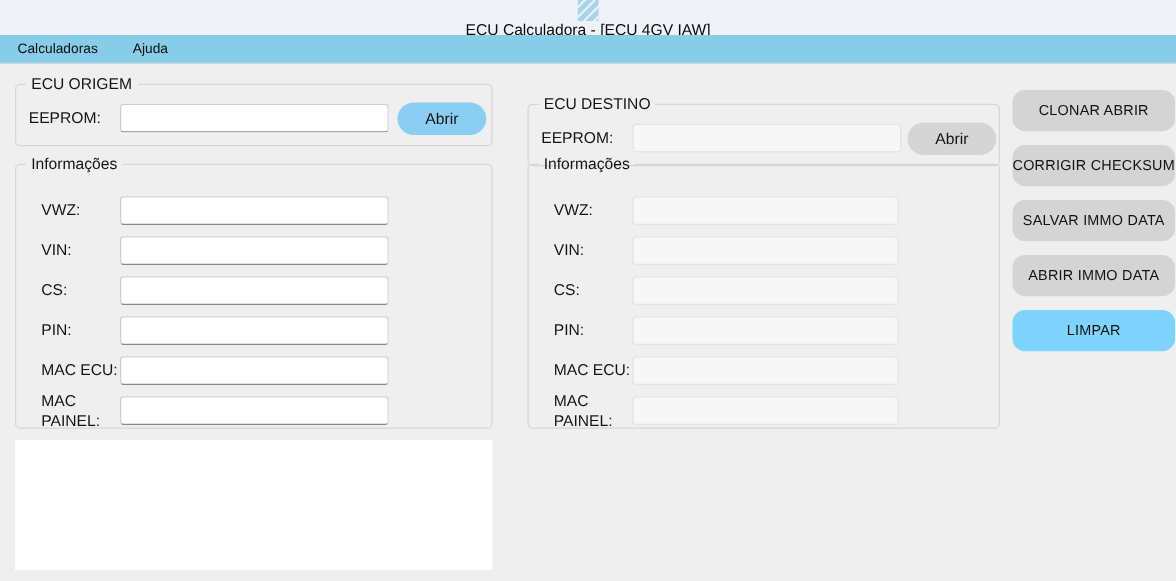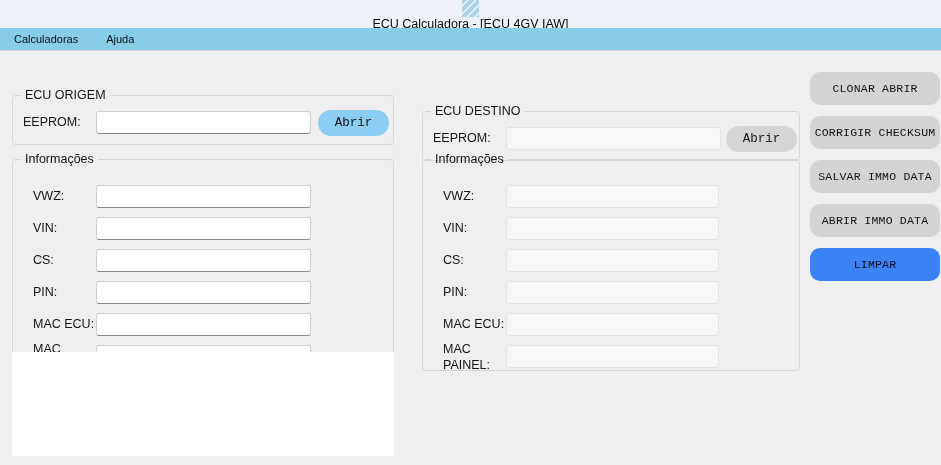--- a/index.html
+++ b/index.html
@@ -48,21 +48,20 @@
     display: flex; align-items: center;
   }
   .menu-item:first-child { padding-left: 14px; padding-right: 18px; }
 
   
   fieldset.group {
     position: absolute;
     border: 1px solid #d6d6d6;
     border-radius: 4px;
     background: transparent;
-    margin-top: 28px;
   }
   fieldset.group legend {
     font-size: 12.5px; color: #141414;
     margin-left: 8px; padding: 0 4px;
   }
 
   .gb-origem  { left: 12px;  top: 60px;  width: 382px; height: 57px; }
   .gb-destino { left: 422px; top: 76px;  width: 378px; height: 57px; }
   .gb-info-origem  { left: 12px;  top: 124px; width: 382px; height: 219px; }
   .gb-info-destino { left: 422px; top: 124px; width: 378px; height: 219px; }
@@ -87,21 +86,21 @@
   }
   .txt:disabled, .txt.disabled {
     background: #f7f7f7;
     border: 1px solid #e3e3e3;
     color: #7a7a7a;
   }
 
   
   .btn {
     border: none;
-    font-family: Liberation Mono, monospace;
+    font-family: Liberation Sans, sans-serif;
     color: #121212;
     cursor: pointer;
     display: flex; align-items: center; justify-content: center; text-align: right;
   }
   .btn-abrir {
     position: absolute;
     width: 71px; height: 26px;
     border-radius: 13px;
     font-size: 12.5px;
   }
@@ -113,21 +112,21 @@
     display: flex; flex-direction: column; gap: 11px;
   }
   .btn-action {
     width: 130px; height: 33px;
     border-radius: 10px;
     background: #d4d4d4;
     font-size: 11.5px;
     letter-spacing: 0.2px;
     white-space: nowrap;
   }
-  .btn-action.highlight { background: #3b82f6; }
+  .btn-action.highlight { background: #7dd3fc; }
 
   
   .log-area {
     position: absolute; left: 12px; top: 352px; width: 382px; height: 104px;
     background: #ffffff;
     border: none;
     resize: none;
     font-family: "Liberation Sans", sans-serif;
     font-size: 12px;
     outline: none;

